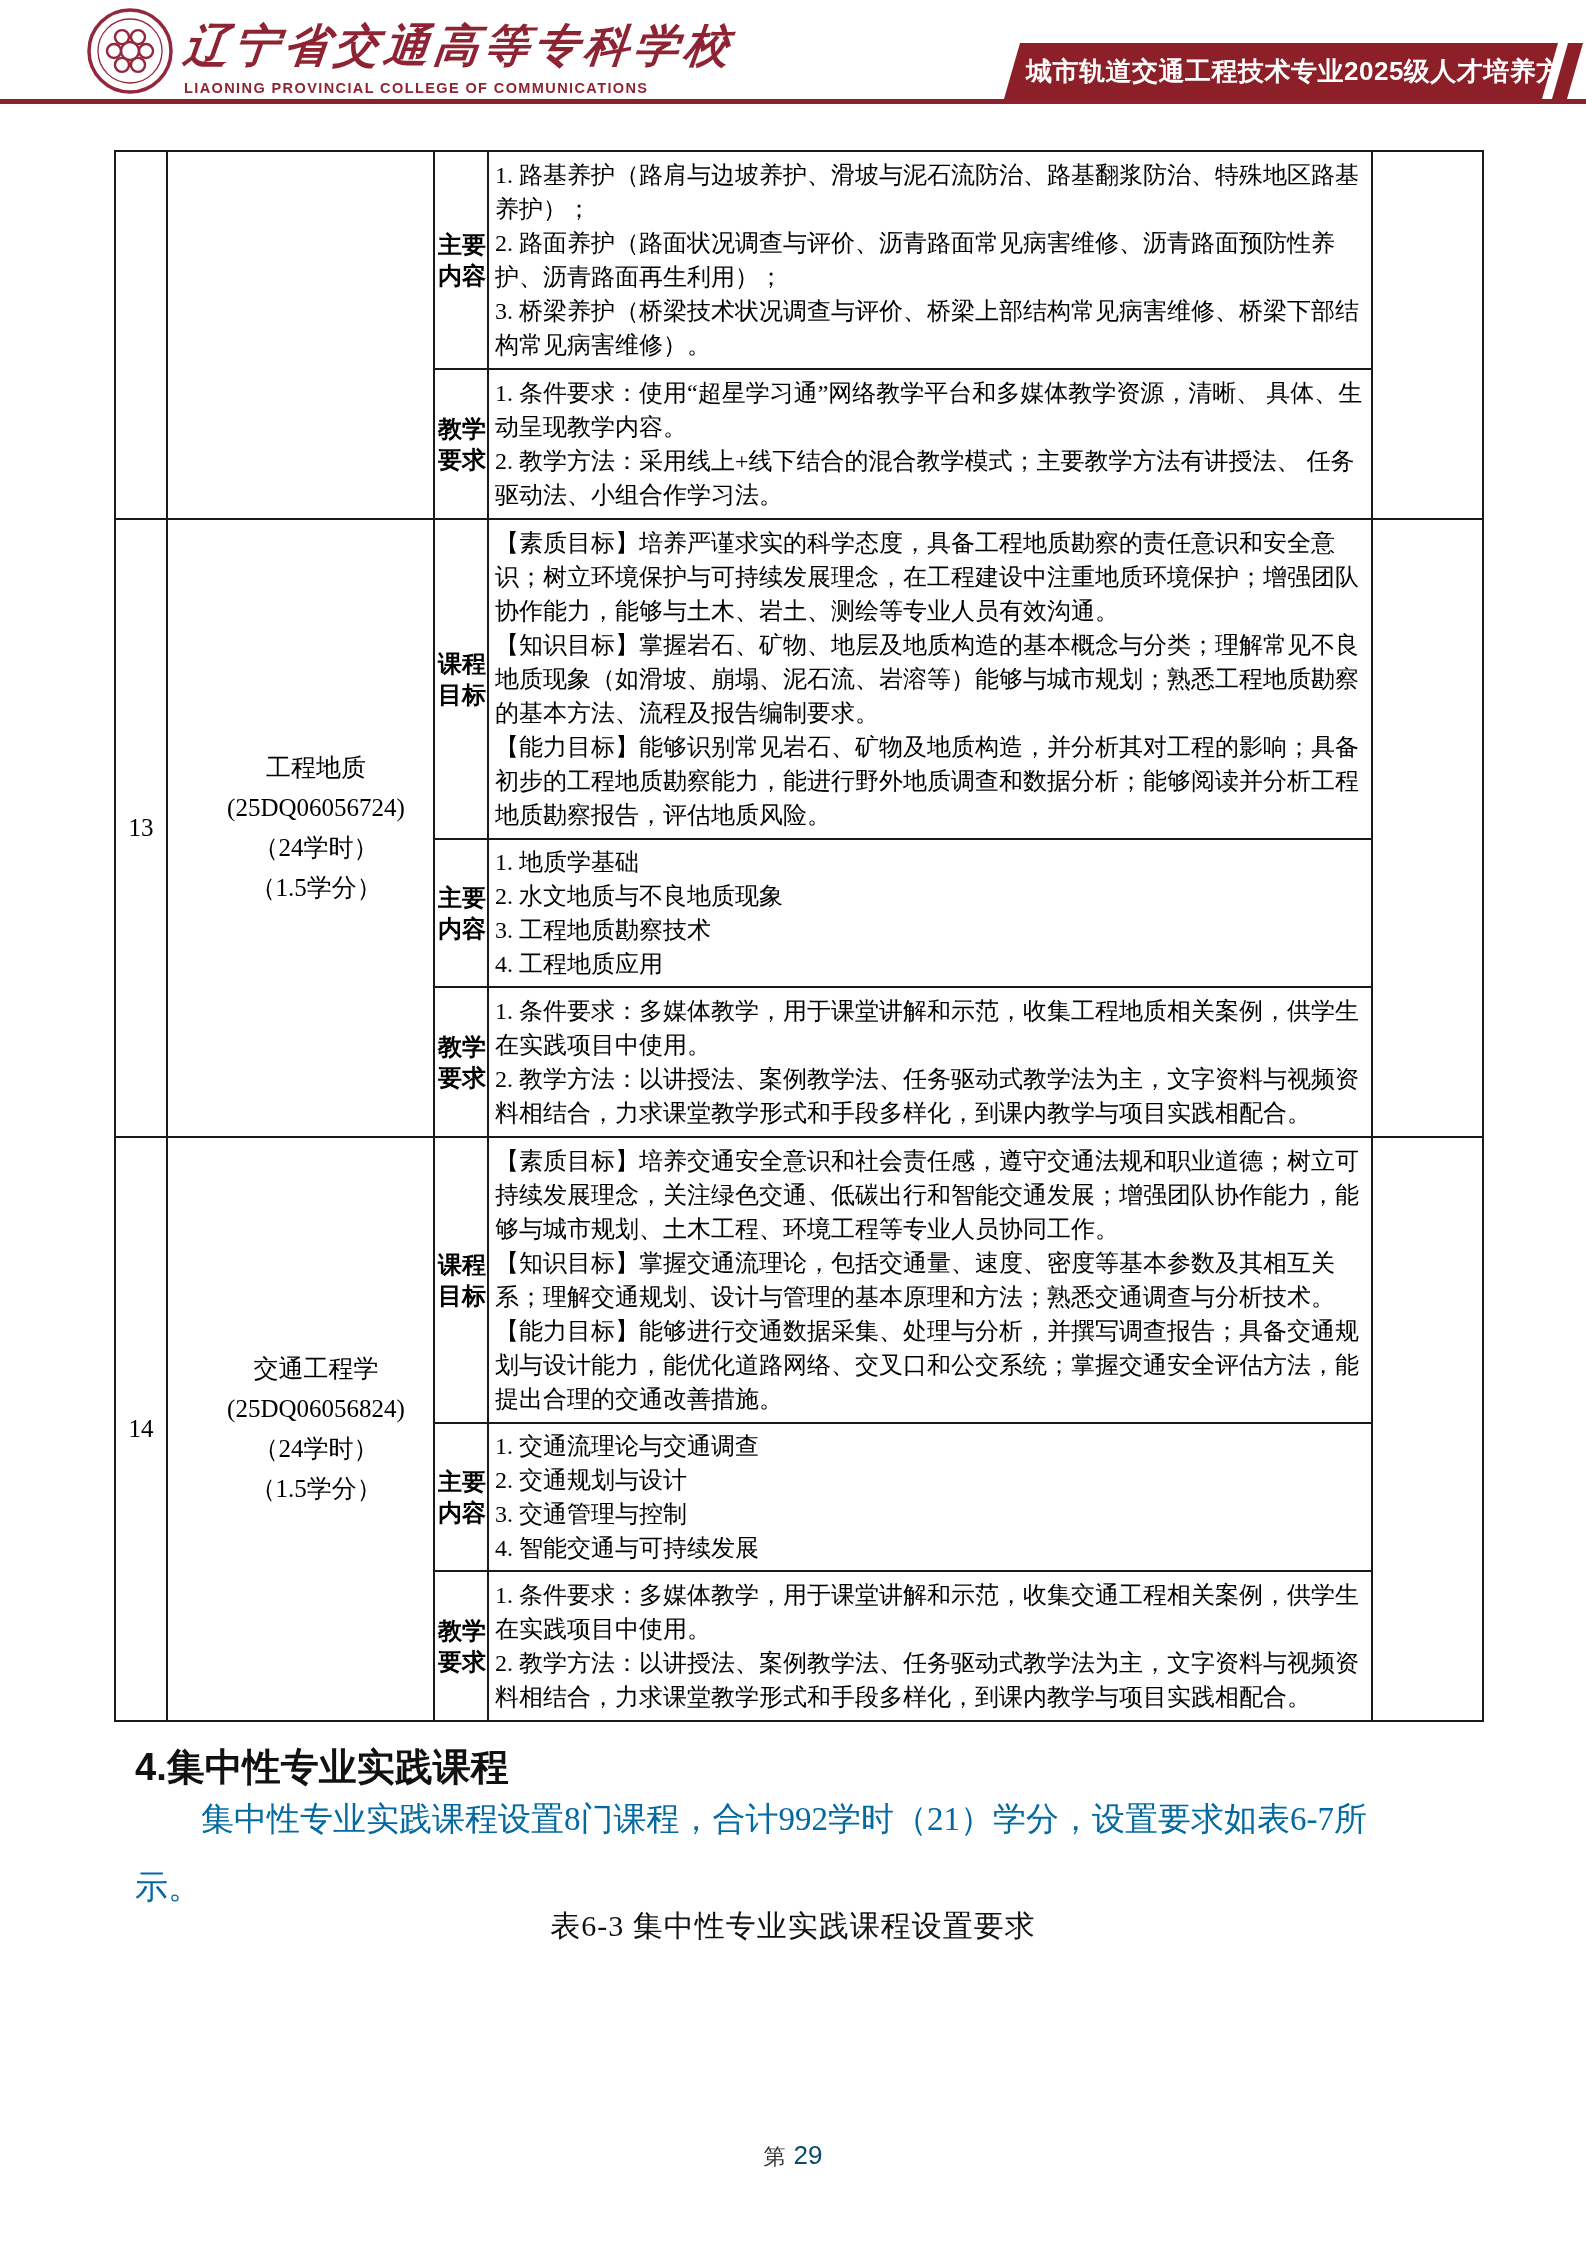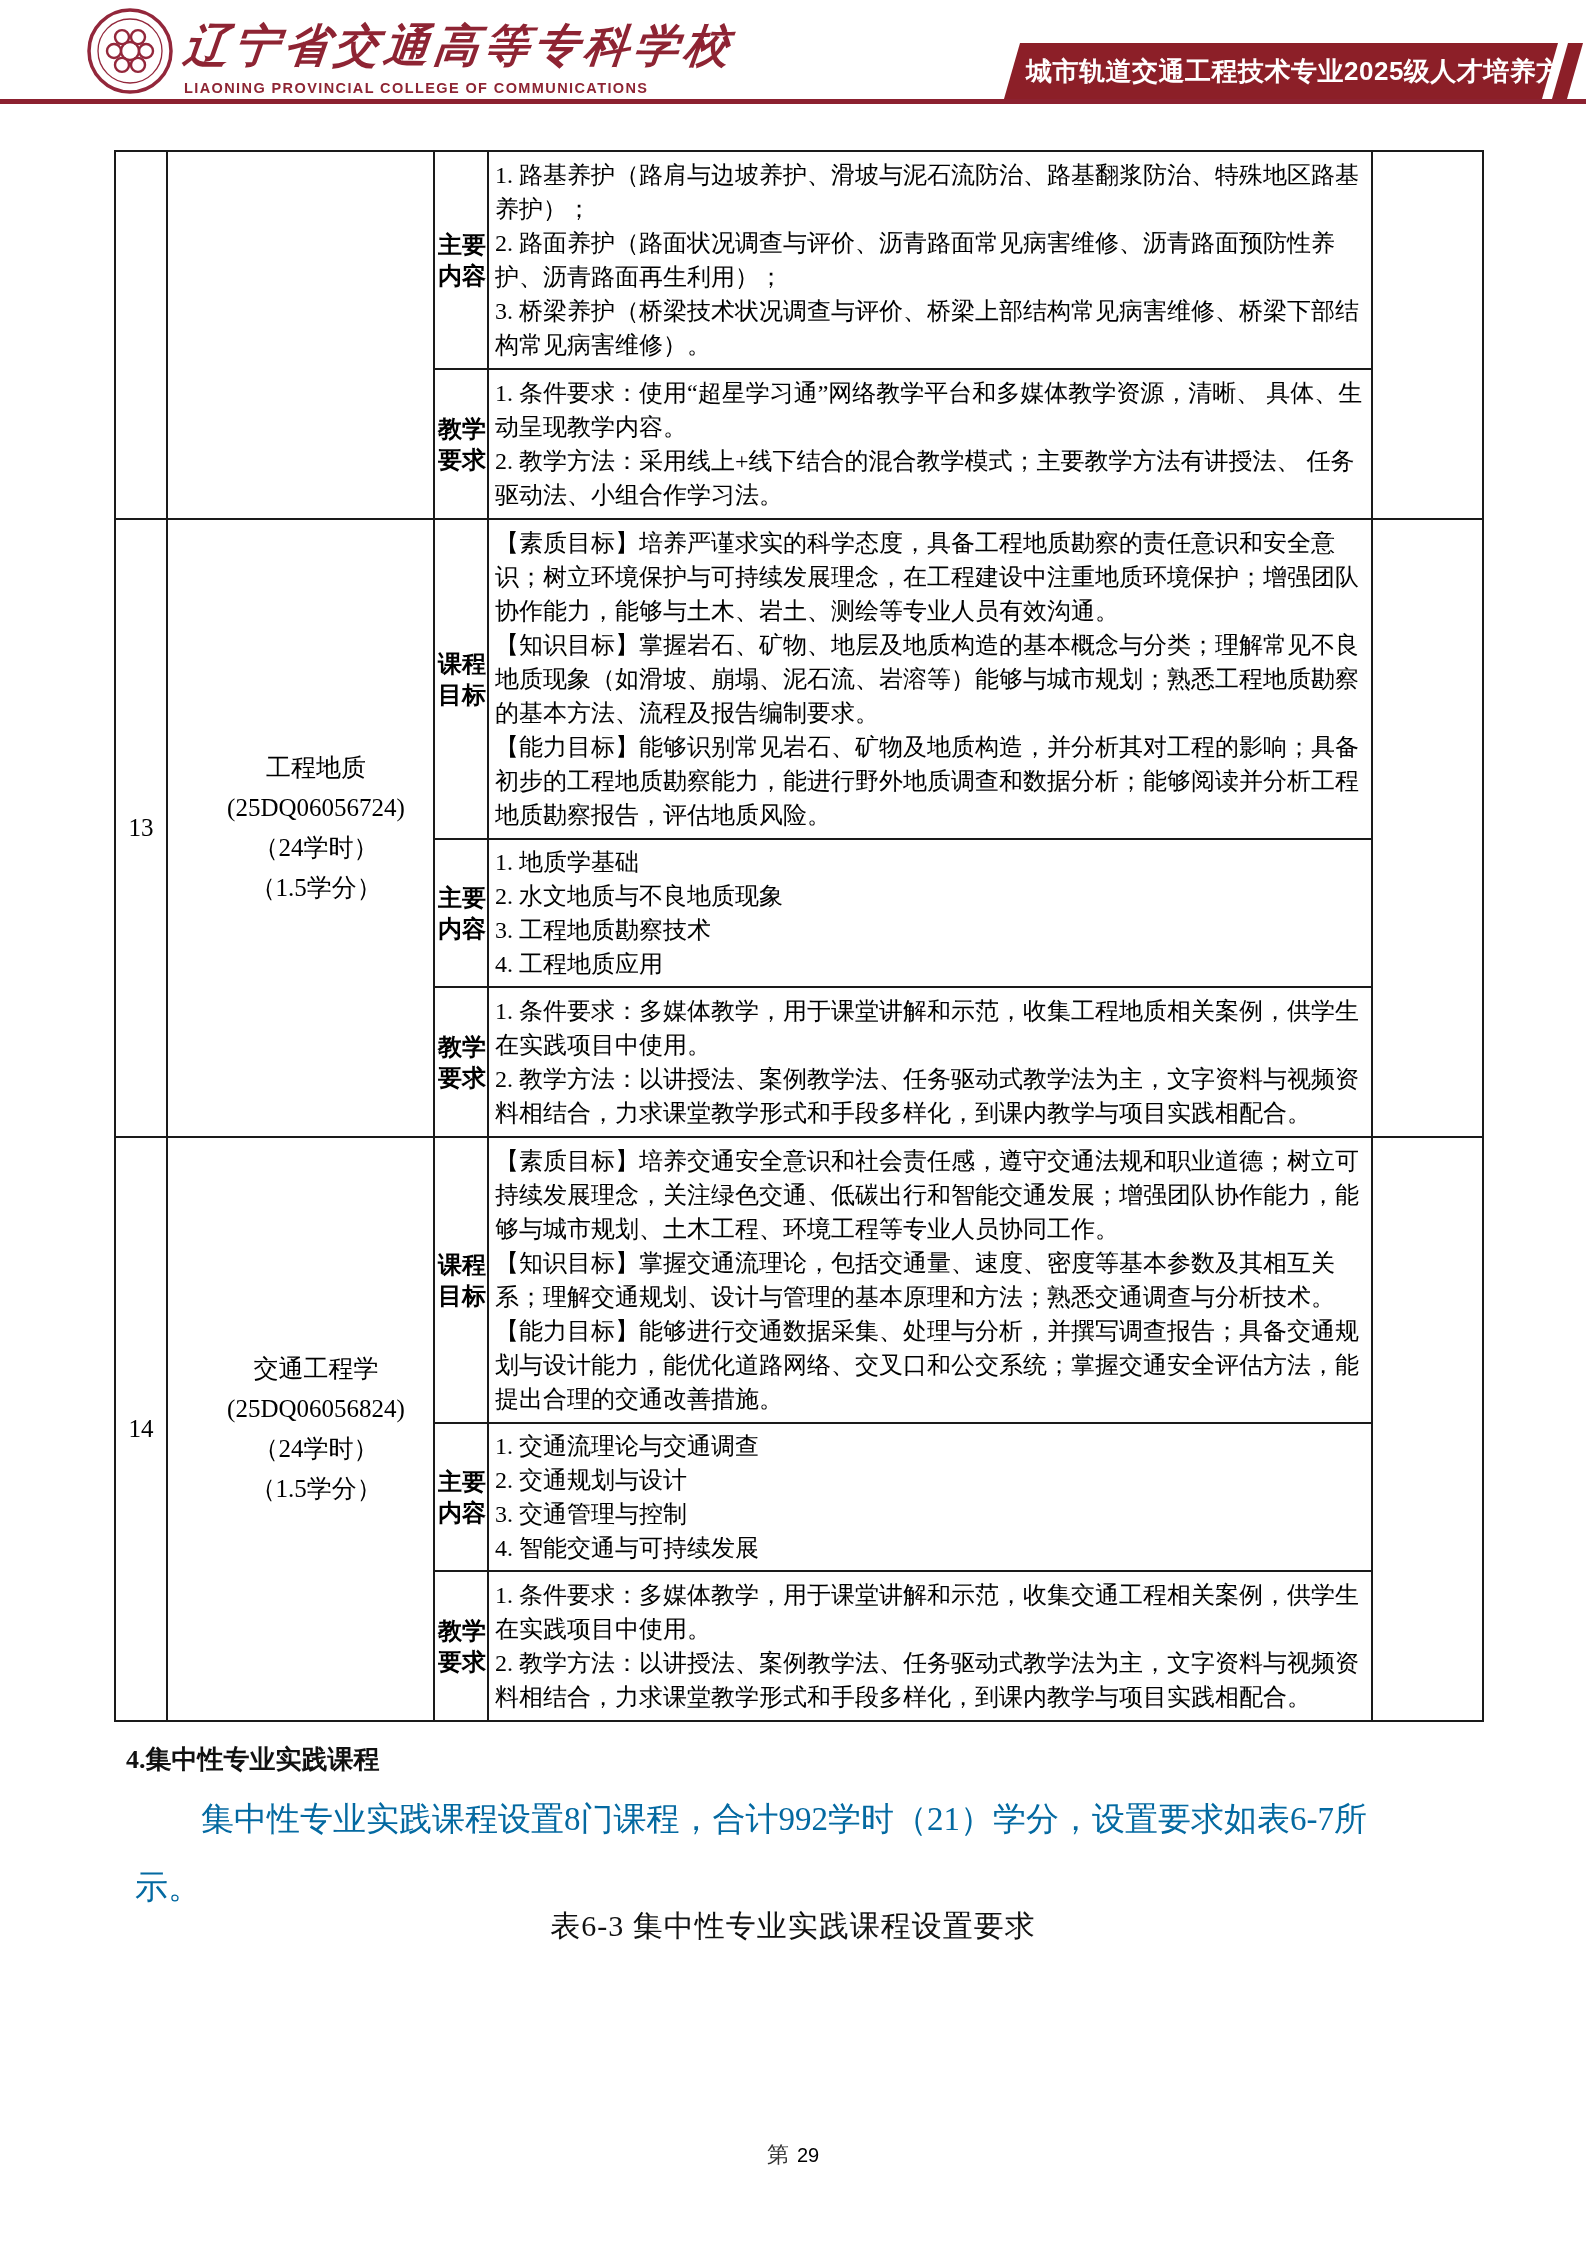--- a/index.html
+++ b/index.html
@@ -52,36 +52,36 @@
   }
   .c-empty{width:107px;}
   .para{margin:0;}
   .h210{height:210px;}
   .h142{height:142px;}
   .h312{height:312px;border-radius:30px;}
   .h140{height:140px;border-radius:8px;}
   .h278{height:278px;}
   
   .sec-heading{
-    position:absolute;left:126px;top:1742px;font-size:26px;font-weight:bold;
-    font-family:Liberation Serif, serif;color:#111;white-space:nowrap;
+    position:absolute;left:135px;top:1742px;font-size:38px;font-weight:bold;
+    font-family:Liberation Sans, sans-serif;color:#111;white-space:nowrap;
   }
   .sec-para{
     position:absolute;left:135px;top:1785px;width:1260px;
     font-size:33px;line-height:68px;text-indent:66px;color:#0369a1;
   }
   .table-caption{
     position:absolute;left:0;top:1906px;width:1586px;text-align:center;
     font-size:30px;color:#111;letter-spacing:1px;
   }
   .footer{
     position:absolute;left:0;top:2140px;width:1586px;text-align:center;color:#333;
   }
   .footer .pfx{font-size:22px;}
-  .footer .num{font-size:20px;color:#000000;font-family:"Liberation Sans",sans-serif;padding-left:8px;}
+  .footer .num{font-size:26px;color:#0c4a6e;font-family:"Liberation Sans",sans-serif;padding-left:8px;}
 </style>
 </head>
 <body>
 
 <div class="logo">
   <svg width="88" height="88" viewBox="0 0 88 88">
     <circle cx="44" cy="44" r="41" fill="none" stroke="#93273B" stroke-width="3.5"></circle>
     <circle cx="44" cy="44" r="32" fill="none" stroke="#93273B" stroke-width="1.3"></circle>
     <g fill="none" stroke="#93273B" stroke-width="2.4">
       <circle cx="44" cy="44" r="9"></circle>

